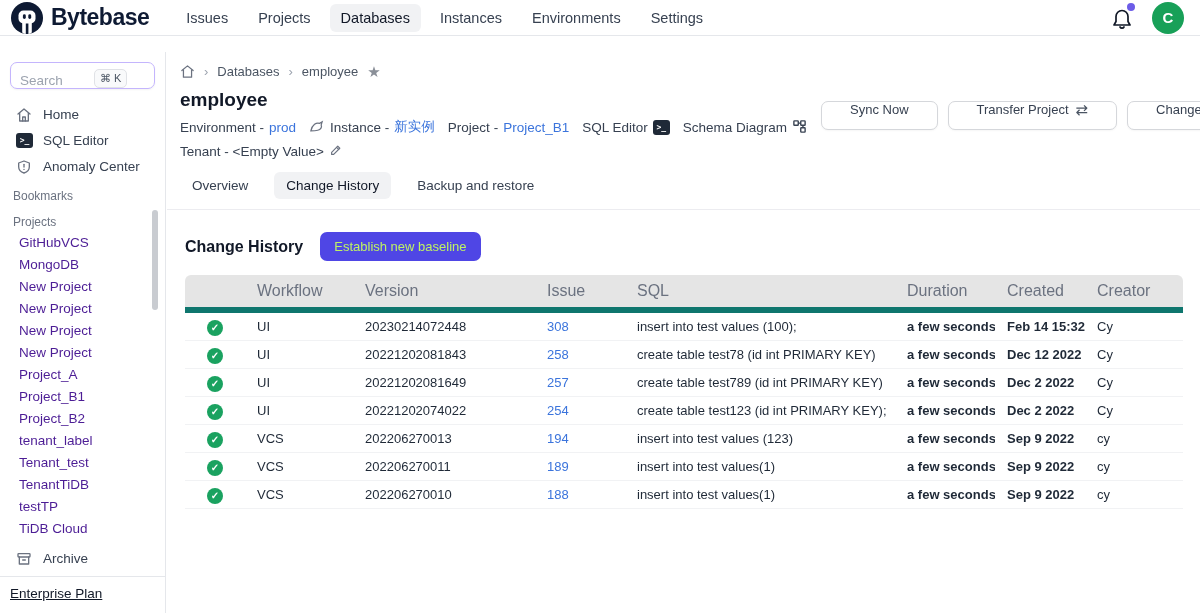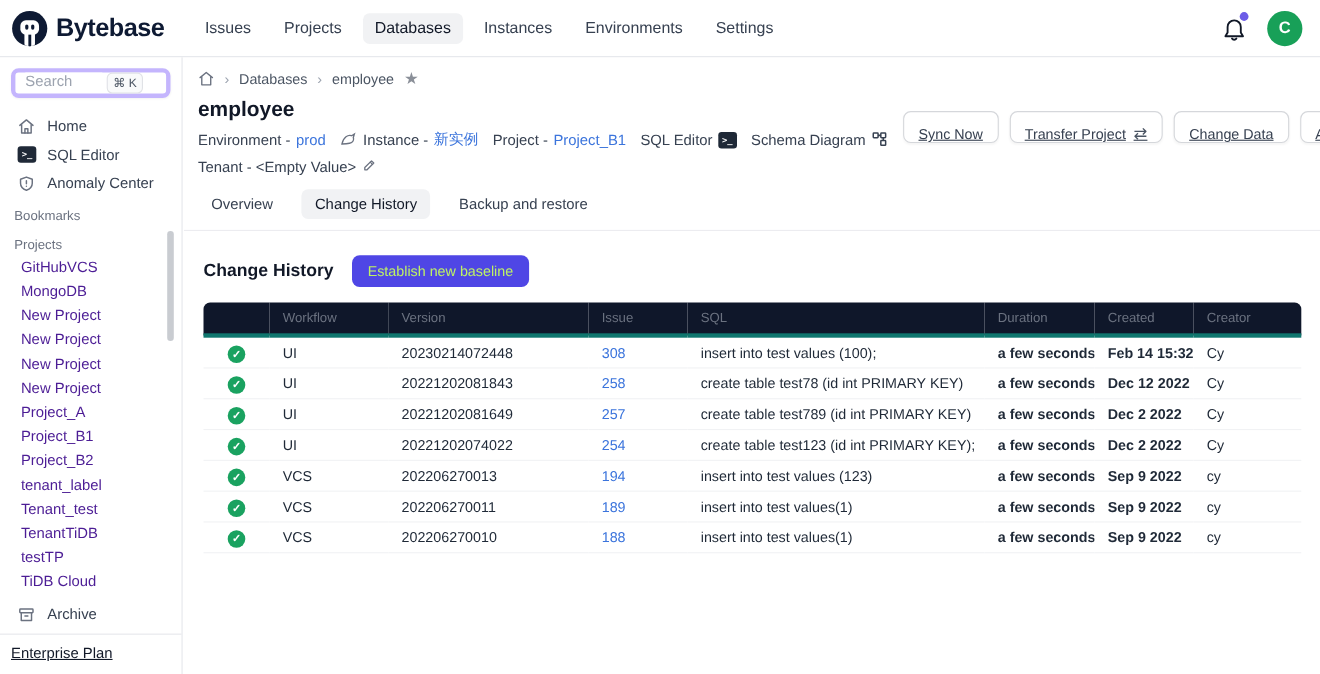--- a/index.html
+++ b/index.html
@@ -1,39 +1,39 @@
 <!DOCTYPE html>
 <html><head>
 <meta charset="utf-8">
 <style>
   * { box-sizing: border-box; margin: 0; padding: 0; }
   html,body { width:1200px; height:613px; overflow:hidden; background:#fff;
     font-family:"Liberation Sans", sans-serif; color:#1f2937; }
   [data-interactable="true"] { cursor:pointer; }
 
   
-  .topbar { height:52px; display:flex; align-items:center; padding:0 16px 0 10px;
+  .topbar { height:36px; display:flex; align-items:center; padding:0 16px 0 10px;
     border-bottom:1px solid #e5e7eb; background:#fff; position:relative; z-index:3; }
   .logo { display:flex; align-items:center; gap:7px; }
   .brand { font-size:23px; font-weight:800; color:#0e1a33; letter-spacing:-0.5px; }
   .nav { margin-left:26px; display:flex; gap:8px; font-size:14.5px; color:#374151; }
   .nav-item { padding:6px 11px; border-radius:6px; white-space:nowrap; }
   .nav-item.active { background:#f1f2f4; color:#111827; }
   .topbar-right { margin-left:auto; display:flex; align-items:center; gap:18px; }
   .bell-wrap { position:relative; width:24px; height:24px; }
   .bell-dot { position:absolute; top:-3px; right:-1px; width:8px; height:8px;
     border-radius:50%; background:#6c5ce7; }
   .avatar { width:32px; height:32px; border-radius:50%; background:#18a058; color:#fff;
     font-size:15px; font-weight:700; display:flex; align-items:center; justify-content:center; }
 
   
   .sidebar { position:absolute; top:52px; left:0; bottom:0; width:166px; background:#fff;
     border-right:1px solid #e5e7eb; display:flex; flex-direction:column; padding-top:10px; z-index:2; }
-  .search-box { margin:0 10px 12px 10px; height:27px; border:4px solid #c4b5fd; border-radius:7px;
-    display:flex; align-items:flex-start; padding:0 5px 0 9px; box-shadow:0 1px 2px rgba(0,0,0,.05); gap:4px; }
+  .search-box { margin:0 10px 12px 10px; height:27px; border:1px solid #c4b5fd; border-radius:7px;
+    display:flex; align-items:flex-end; padding:0 5px 0 9px; box-shadow:0 1px 2px rgba(0,0,0,.05); gap:4px; }
   .search-input { border:none; outline:none; width:70px; font-size:13.5px; color:#374151;
     font-family:"Liberation Sans", sans-serif; }
   .search-input::placeholder { color:#9ca3af; }
   .kbd { border:1px solid #e0e2e6; background:#f9fafb; border-radius:5px; font-size:11px;
     color:#4b5563; padding:2px 5px; white-space:nowrap; }
   .snav-item { display:flex; align-items:center; gap:10px; padding:5px 16px; font-size:13.5px;
     color:#374151; }
   .sicon { width:17px; height:17px; color:#6b7280; flex:0 0 auto; display:flex; align-items:center; }
   .term { width:17px; height:15px; background:#1f2937; border-radius:3px; color:#fff;
     font-size:8px; font-weight:700; display:inline-flex; align-items:center; justify-content:center;
@@ -54,37 +54,37 @@
   .crumb-sep { color:#9ca3af; font-size:13px; }
   .crumb-star { color:#8a8f98; font-size:15px; line-height:1; }
   .head-row { display:flex; align-items:flex-start; }
   .head-left { padding-left:13px; }
   .page-title { font-size:19px; font-weight:700; color:#111827; margin-top:10px; }
   .meta-line { display:flex; align-items:center; font-size:13.5px; color:#374151; margin-top:7px; }
   .meta-group { display:flex; align-items:center; gap:5px; margin-right:13px; white-space:nowrap; }
   .link { color:#3b74dc; text-decoration:none; }
   .micon { width:16px; height:16px; color:#6b7280; display:inline-flex; }
   .head-actions { margin:22px 16px 0 auto; display:flex; gap:10px; }
-  .btn { height:29px; padding:0 13px; background:#fff; border:1px solid #d5d7db; border-radius:7px;
-    font-size:13px; color:#374151; display:flex; align-items:flex-end; gap:7px;
-    box-shadow:0 1px 2px rgba(0,0,0,.04); white-space:nowrap; font-family:inherit;text-decoration:underline; }
+  .btn { height:29px; padding:0 28px; background:#fff; border:1px solid #d5d7db; border-radius:7px;
+    font-size:13px; color:#374151; display:flex; align-items:flex-start; gap:7px;
+    box-shadow:0 1px 2px rgba(0,0,0,.04); white-space:nowrap; font-family:inherit; }
   .swap-glyph { font-size:15px; color:#4b5563; line-height:1; }
   .tabs { display:flex; gap:14px; padding:13px 0 10px 13px; border-bottom:1px solid #ececf0; }
   .tab { padding:6px 12px; font-size:13.5px; color:#374151; border-radius:6px; white-space:nowrap; }
   .tab.active { background:#f1f2f4; color:#111827; }
   .section-head { display:flex; align-items:center; gap:17px; margin:22px 0 14px 18px; }
   .section-title { font-size:16px; font-weight:700; color:#111827; }
   .primary-btn { background:#4f46e5; color:#bef264; font-size:13px; padding:7px 14px;
     border-radius:7px; border:none; font-family:inherit; }
 
   
   .history-table { margin-left:18px; width:998px; border-collapse:collapse; table-layout:fixed;
     font-size:13px; }
-  .history-table thead th { background:#0f172a; color:#6b7280; font-weight:400; font-size:12px;
-    text-align:left; padding:7px 12px; border-bottom:4px solid #0f766e; }
+  .history-table thead th { background:#e5e5e5; color:#6b7280; font-weight:400; font-size:16px;
+    text-align:left; padding:7px 12px; border-bottom:6px solid #0f766e; }
   .history-table thead th:first-child { border-radius:6px 0 0 0; }
   .history-table thead th:last-child { border-radius:0 6px 0 0; }
   .history-table td { padding:6px 12px; border-bottom:1px solid #f1f2f4; color:#1f2937;
     white-space:nowrap; overflow:hidden; }
   .td-status { text-align:center; padding:6px 0 4px 0 !important; }
   .check { width:16px; height:16px; border-radius:50%; background:#1aa260; color:#fff;
     font-size:10px; font-weight:700; display:inline-flex; align-items:center; justify-content:center; }
   .strong { font-weight:700; color:#111827; }
 </style>
 </head>

